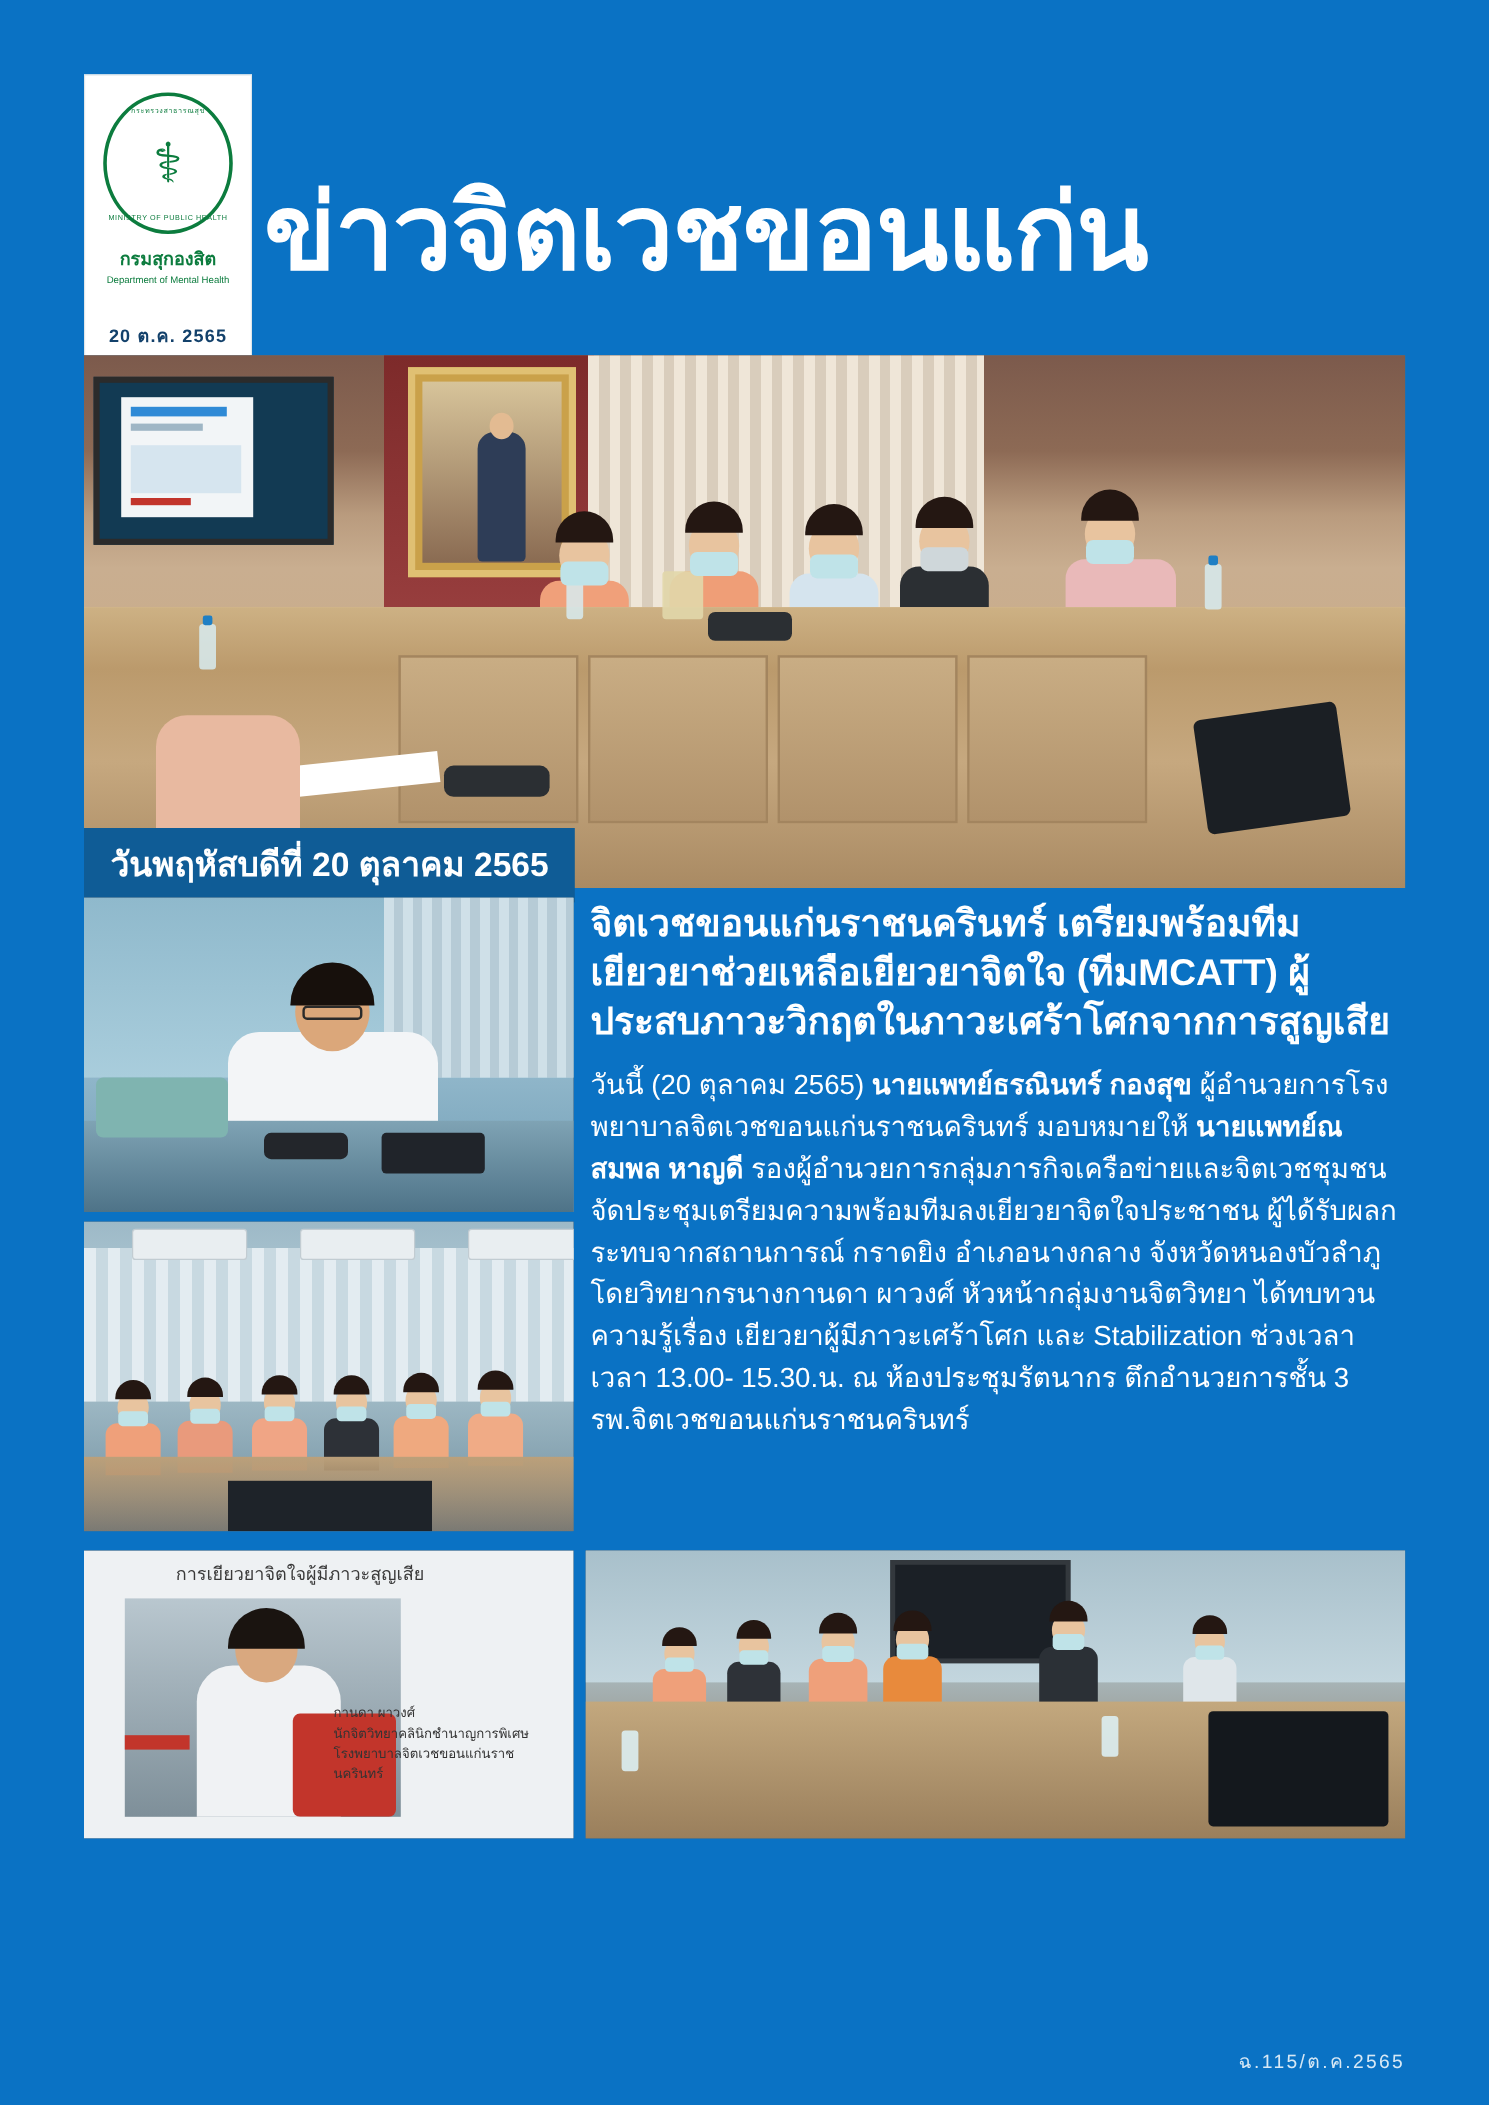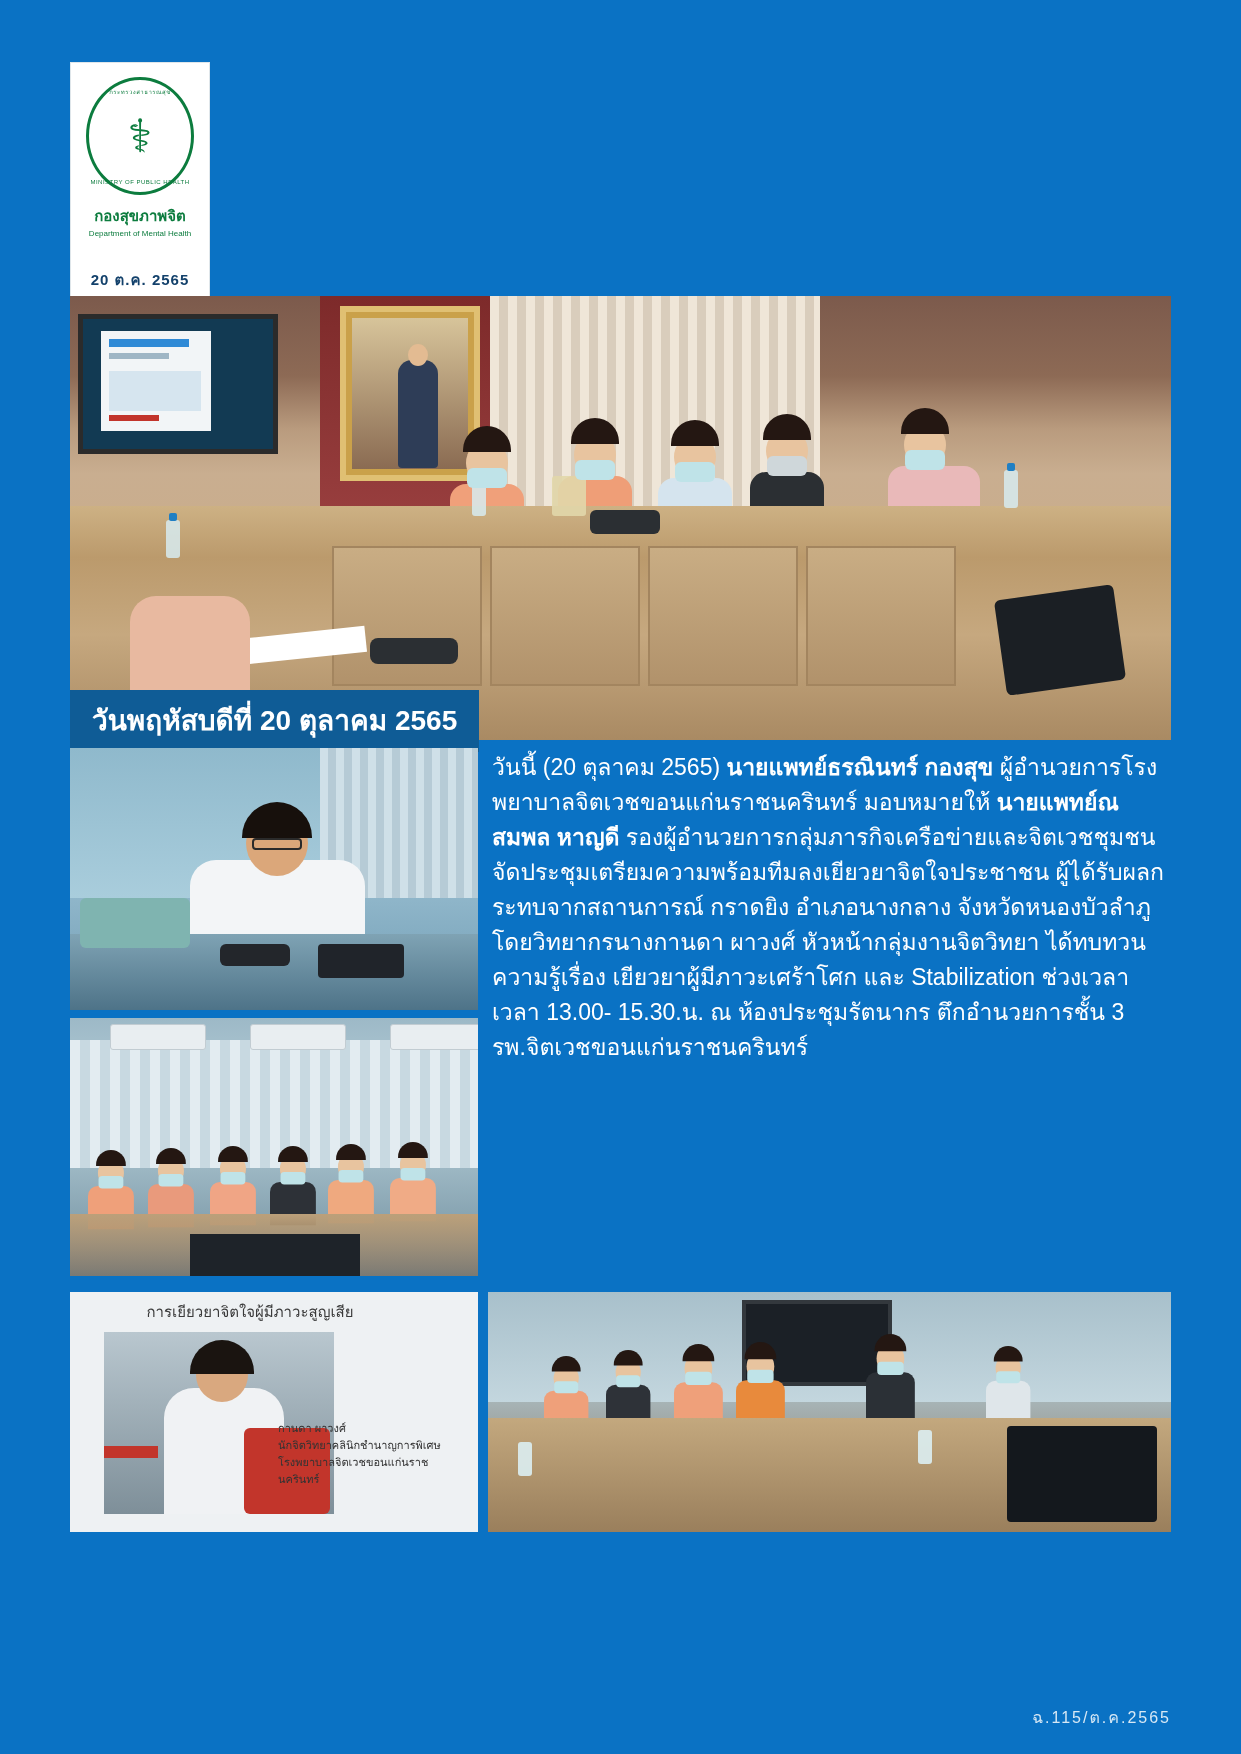--- a/index.html
+++ b/index.html
@@ -273,27 +273,28 @@
 <div class="page">
 
   <div class="header">
 
     <div class="logo-box">
       <div class="logo-emblem">
         <div class="ring-text-top">กระทรวงสาธารณสุข</div>
         <div class="caduceus">⚕</div>
         <div class="ring-text-bot">MINISTRY OF PUBLIC HEALTH</div>
       </div>
-      <div class="logo-dept-th">กองสุขภาพจิต</div>
+      <div class="logo-dept-th">กรมสุกองสิต</div>
       <div class="logo-dept-en">Department of Mental Health</div>
       <div class="logo-date">20 ต.ค. 2565</div>
     </div>
 
 
 
+    <div class="masthead">ข่าวจิตเวชขอนแก่น</div>
   </div>
 
   <div class="photo" id="photo-main">
     <div class="ph-inner">
       <div class="room-bg"></div>
       <div class="wall-red"></div>
       <div class="curtain"></div>
       <div class="portrait-frame">
         <div class="portrait-inner">
           <div class="portrait-person"></div>
@@ -488,19 +489,20 @@
         <div class="ch-body" style="background:#dfe6ea;"></div>
       </div>
       <div class="rb-table"></div>
       <div class="rb-monitor"></div>
       <div style="position:absolute;left:30px;top:150px;width:14px;height:34px;background:rgba(220,238,242,.9);border-radius:3px;"></div>
       <div style="position:absolute;left:430px;top:138px;width:14px;height:34px;background:rgba(220,238,242,.9);border-radius:3px;"></div>
     </div>
   </div>
 
   <div class="article">
+    <div class="headline">จิตเวชขอนแก่นราชนครินทร์ เตรียมพร้อมทีมเยียวยาช่วยเหลือเยียวยาจิตใจ (ทีมMCATT) ผู้ประสบภาวะวิกฤตในภาวะเศร้าโศกจากการสูญเสีย</div>
     <div class="body-text">
       <span>วันนี้ (20 ตุลาคม 2565) </span><b>นายแพทย์ธรณินทร์ กองสุข</b><span> ผู้อำนวยการโรงพยาบาลจิตเวชขอนแก่นราชนครินทร์ มอบหมายให้ </span><b>นายแพทย์ณสมพล หาญดี</b><span> รองผู้อำนวยการกลุ่มภารกิจเครือข่ายและจิตเวชชุมชน จัดประชุมเตรียมความพร้อมทีมลงเยียวยาจิตใจประชาชน ผู้ได้รับผลกระทบจากสถานการณ์ กราดยิง อำเภอนางกลาง จังหวัดหนองบัวลำภู โดยวิทยากรนางกานดา ผาวงศ์ หัวหน้ากลุ่มงานจิตวิทยา ได้ทบทวนความรู้เรื่อง เยียวยาผู้มีภาวะเศร้าโศก และ Stabilization ช่วงเวลาเวลา 13.00- 15.30.น. ณ ห้องประชุมรัตนากร ตึกอำนวยการชั้น 3 รพ.จิตเวชขอนแก่นราชนครินทร์</span>
     </div>
   </div>
 
   <div class="footer">ฉ.115/ต.ค.2565</div>
 </div>
 
 </body></html>

